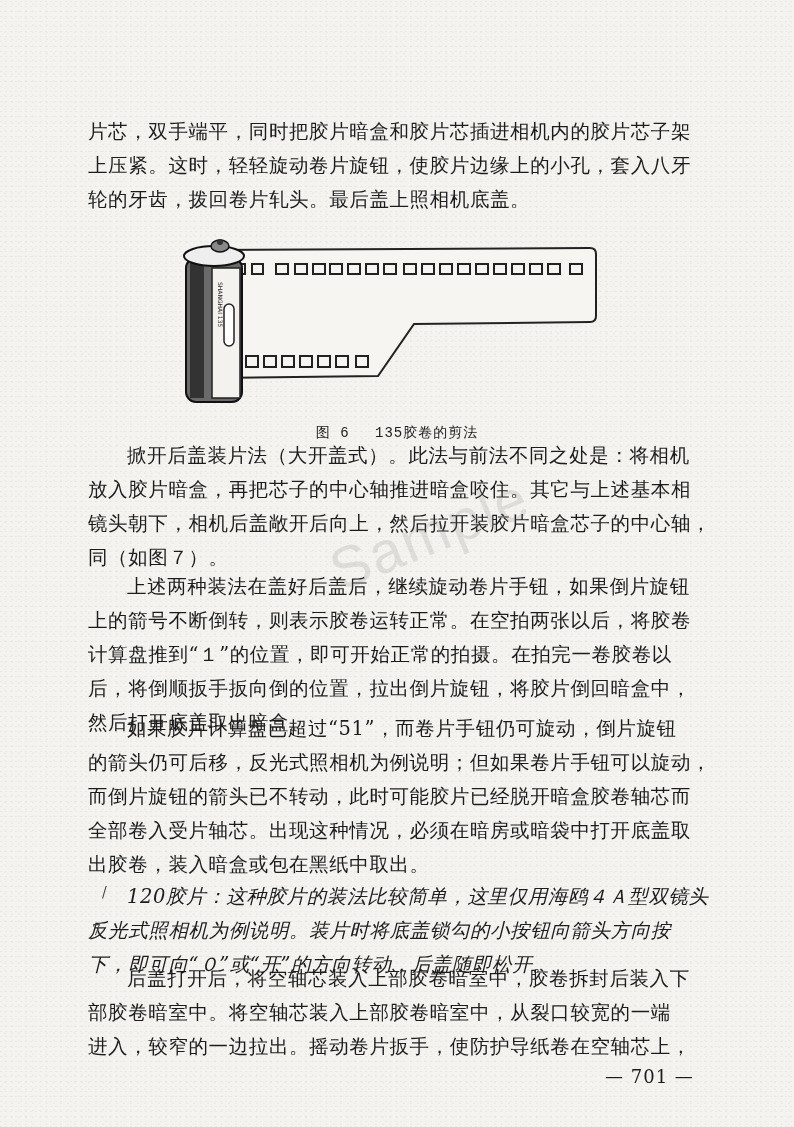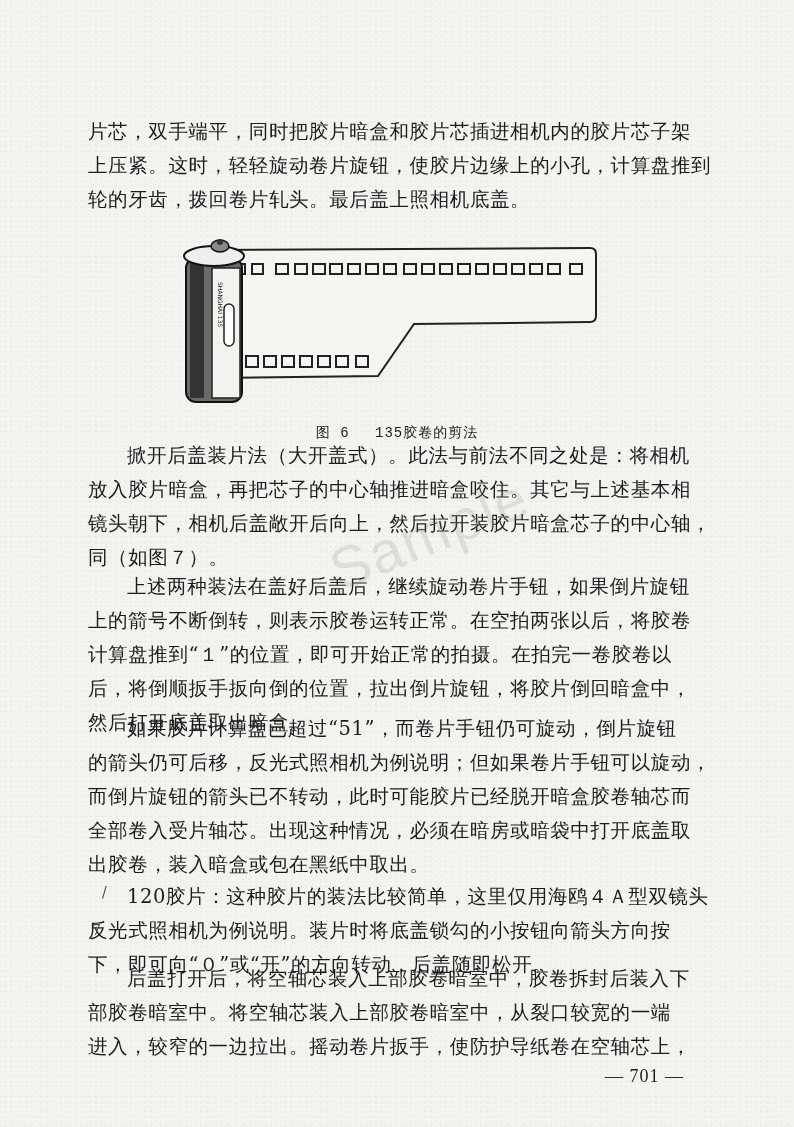--- a/index.html
+++ b/index.html
@@ -28,32 +28,32 @@
   }
   .caption span { margin: 0 8px; }
   .watermark {
     position: absolute; left: 325px; top: 500px;
     font-family: "Liberation Sans", sans-serif; font-size: 58px;
     color: rgba(120,120,120,0.18); transform: rotate(-22deg);
     letter-spacing: 2px;
   }
   .page-number {
     position: absolute; left: 605px; top: 1066px;
-    font-size: 18px; letter-spacing: 1px; font-family: Liberation Serif, serif;
+    font-size: 18px; letter-spacing: 1px;
   }
   .margin-mark { position: absolute; font-size: 14px; color: #444; }
 </style>
 </head>
 <body>
 
 <div class="page">
 
   <div class="para" style="top:115px;">
     <span class="line">片芯，双手端平，同时把胶片暗盒和胶片芯插进相机内的胶片芯子架</span>
-    <span class="line">上压紧。这时，轻轻旋动卷片旋钮，使胶片边缘上的小孔，计算盘推到</span>
+    <span class="line">上压紧。这时，轻轻旋动卷片旋钮，使胶片边缘上的小孔，套入八牙</span>
     <span class="line">轮的牙齿，拨回卷片轧头。最后盖上照相机底盖。</span>
   </div>
 
   <svg class="figure" viewBox="0 0 430 180">
 
     <path d="M 30 18 L 408 16 Q 414 16 414 22 L 414 84 Q 414 90 408 90 L 232 92 L 196 144 L 30 146 Z" fill="#f6f5f1" stroke="#222" stroke-width="2"></path>
 
     <g fill="none" stroke="#222" stroke-width="2">
       <rect x="16" y="32" width="11" height="10"></rect>
       <rect x="34" y="32" width="11" height="10"></rect>
@@ -119,21 +119,21 @@
   </div>
 
   <div class="para" style="top:712px;">
     <span class="line indent">如果胶片计算盘已超过“51”，而卷片手钮仍可旋动，倒片旋钮</span>
     <span class="line">的箭头仍可后移，反光式照相机为例说明；但如果卷片手钮可以旋动，</span>
     <span class="line">而倒片旋钮的箭头已不转动，此时可能胶片已经脱开暗盒胶卷轴芯而</span>
     <span class="line">全部卷入受片轴芯。出现这种情况，必须在暗房或暗袋中打开底盖取</span>
     <span class="line">出胶卷，装入暗盒或包在黑纸中取出。</span>
   </div>
 
-  <div class="para" style="top:880px;">
+  <div class="para" style="top:880px;font-style:italic;">
     <span class="line indent">120胶片：这种胶片的装法比较简单，这里仅用海鸥４Ａ型双镜头</span>
     <span class="line">反光式照相机为例说明。装片时将底盖锁勾的小按钮向箭头方向按</span>
     <span class="line">下，即可向“０”或“开”的方向转动，后盖随即松开。</span>
   </div>
 
   <div class="para" style="top:962px;">
     <span class="line indent">后盖打开后，将空轴芯装入上部胶卷暗室中，胶卷拆封后装入下</span>
     <span class="line">部胶卷暗室中。将空轴芯装入上部胶卷暗室中，从裂口较宽的一端</span>
     <span class="line">进入，较窄的一边拉出。摇动卷片扳手，使防护导纸卷在空轴芯上，</span>
   </div>

